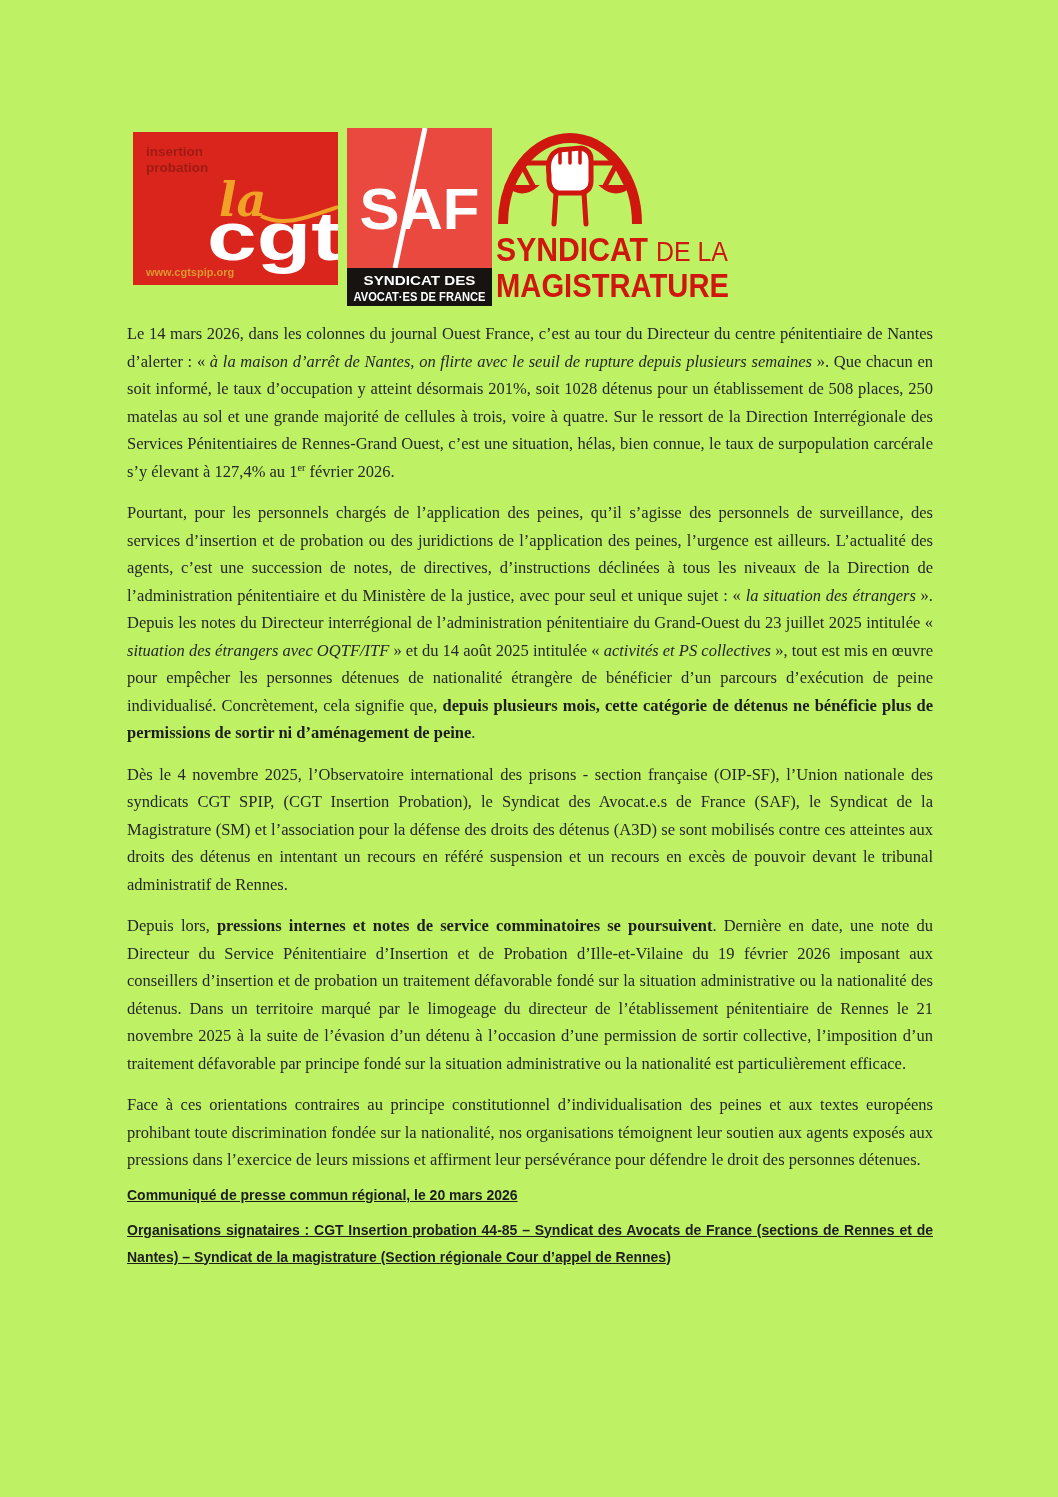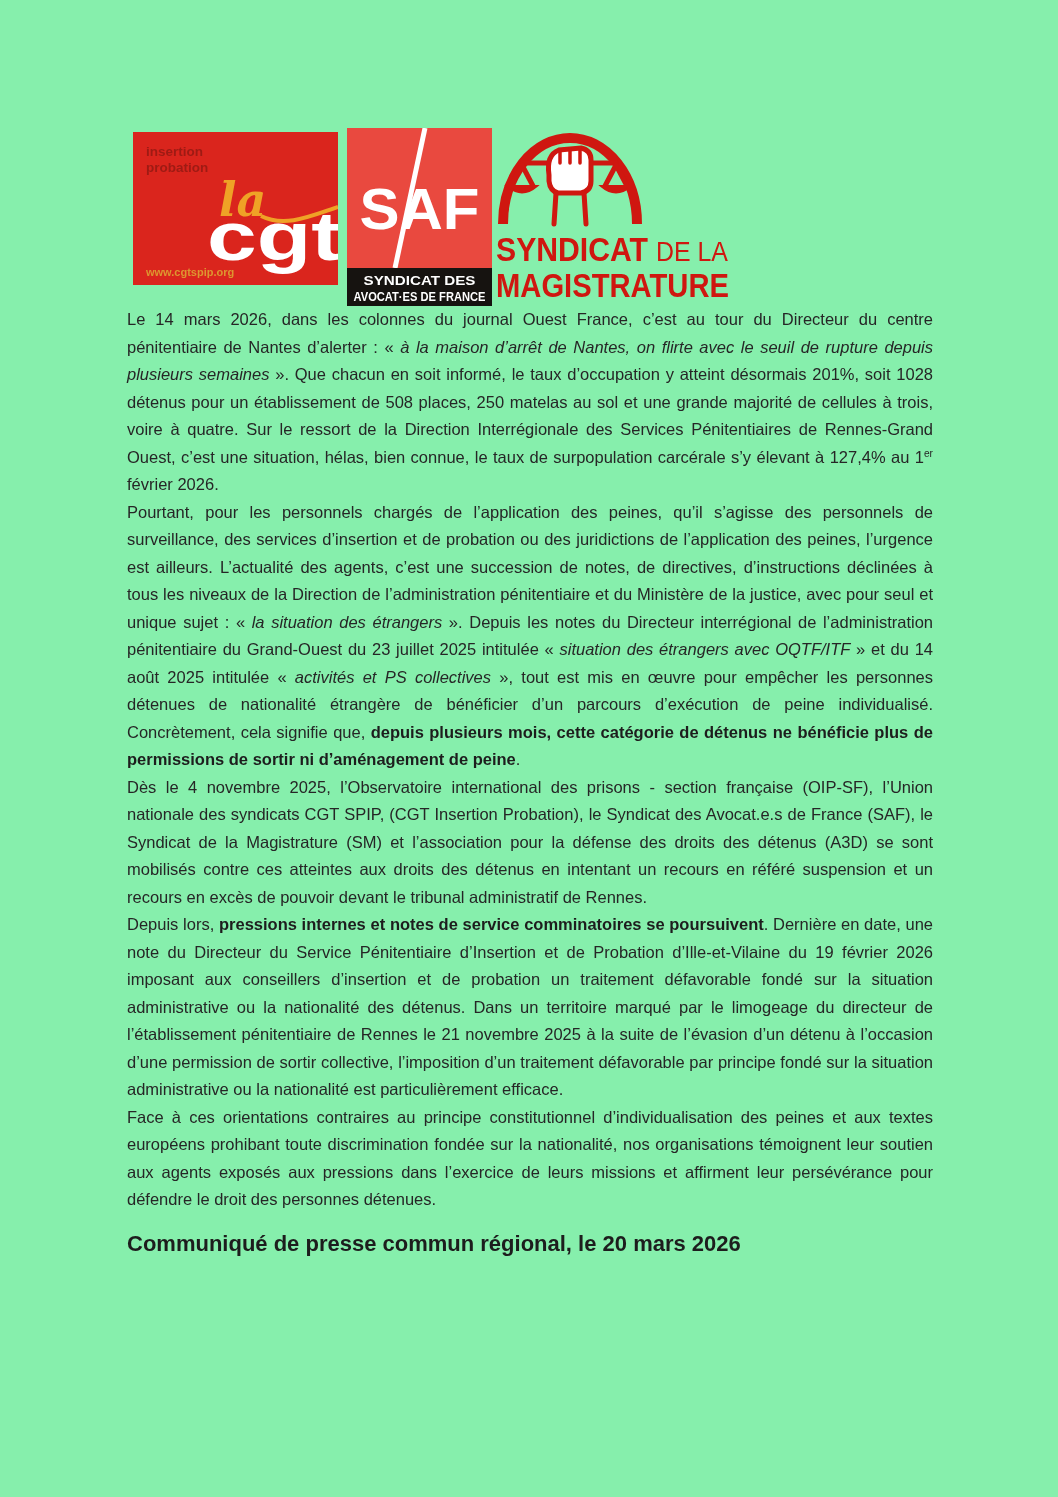--- a/index.html
+++ b/index.html
@@ -1,19 +1,19 @@
 <!DOCTYPE html>
 <html lang="fr"><head>
 <meta charset="utf-8">
 <style>
   * { margin:0; padding:0; box-sizing:border-box; }
   html,body { background:#ffffff; }
   body { font-family:"Liberation Sans", sans-serif; }
 
-  .page { width:1058px; height:1497px; position:relative; background:#86efac; margin:0 auto; overflow:hidden; }
+  .page { width:1058px; height:1497px; position:relative; background:#bef264; margin:0 auto; overflow:hidden; }
   .content { position:absolute; left:127px; top:0; width:806px; }
 
   .logos { display:flex; align-items:flex-start; padding-top:128px; margin-left:6px; }
   .logo-cgt { width:205px; height:153px; margin-top:4px; flex:none; }
   .logo-saf { width:145px; height:178px; margin-left:9px; flex:none; }
   .logo-sm  { width:250px; height:172px; margin-left:4px; margin-top:1px; flex:none; }
 
   
   .cgt-top  { font-family:"Liberation Sans",sans-serif; font-weight:700; font-size:13.5px; fill:#9e1b14; }
   .cgt-la   { font-family:"DejaVu Serif",serif; font-style:italic; font-weight:700; font-size:46px; fill:#efa226; }
@@ -23,26 +23,26 @@
   
   .saf-acronym { font-family:"Liberation Sans",sans-serif; font-weight:700; font-size:58px; fill:#ffffff; }
   .saf-band    { font-family:"Liberation Sans",sans-serif; font-weight:700; font-size:13px; fill:#ffffff; }
 
   
   .sm-strong { font-family:"Liberation Sans",sans-serif; font-weight:700; font-size:34px; fill:#cf1710; }
   .sm-light  { font-family:"Liberation Sans",sans-serif; font-weight:400; font-size:28px; fill:#cf1710; }
 
   .title { font-size:17.5px; line-height:30px; font-weight:700; color:#e8241c; text-align:justify; margin-top:13px; }
 
-  .para { font-size:16.5px; line-height:27.5px; color:#262626; text-align:justify; hyphens:none; }
+  .para { font-size:16.5px; line-height:27.5px; color:#262626; text-align:justify; margin-top:14px; hyphens:none;font-family:Liberation Serif, serif; }
   .para em { font-style:italic; }
   .para strong { font-weight:700; color:#1d1d1d; }
   .para sup { font-size:0.62em; vertical-align:super; line-height:0; }
 
-  .footer-para { font-size:22px; line-height:27px; font-weight:700; color:#1d1d1d; text-align:justify; margin-top:16px; }
+  .footer-para { font-size:14px; line-height:27px; font-weight:700; color:#1d1d1d; text-align:justify; margin-top:8px;text-decoration:underline; }
   .footer-para strong { font-weight:700; }
 </style>
 </head>
 <body>
 
 <div class="page">
   <div class="content">
 
     <header class="logos">
 
@@ -84,15 +84,16 @@
     </header>
 
 
     <p class="para"><span>Le 14 mars 2026, dans les colonnes du journal Ouest France, c’est au tour du Directeur du centre pénitentiaire de Nantes d’alerter : « </span><em>à la maison d’arrêt de Nantes, on flirte avec le seuil de rupture depuis plusieurs semaines</em><span> ». Que chacun en soit informé, le taux d’occupation y atteint désormais 201%, soit 1028 détenus pour un établissement de 508 places, 250 matelas au sol et une grande majorité de cellules à trois, voire à quatre. Sur le ressort de la Direction Interrégionale des Services Pénitentiaires de Rennes-Grand Ouest, c’est une situation, hélas, bien connue, le taux de surpopulation carcérale s’y élevant à 127,4% au 1</span><sup>er</sup><span> février 2026.</span></p>
     <p class="para"><span>Pourtant, pour les personnels chargés de l’application des peines, qu’il s’agisse des personnels de surveillance, des services d’insertion et de probation ou des juridictions de l’application des peines, l’urgence est ailleurs. L’actualité des agents, c’est une succession de notes, de directives, d’instructions déclinées à tous les niveaux de la Direction de l’administration pénitentiaire et du Ministère de la justice, avec pour seul et unique sujet : « </span><em>la situation des étrangers</em><span> ». Depuis les notes du Directeur interrégional de l’administration pénitentiaire du Grand-Ouest du 23 juillet 2025 intitulée « </span><em>situation des étrangers avec OQTF/ITF</em><span> » et du 14 août 2025 intitulée « </span><em>activités et PS collectives</em><span> », tout est mis en œuvre pour empêcher les personnes détenues de nationalité étrangère de bénéficier d’un parcours d’exécution de peine individualisé. Concrètement, cela signifie que, </span><strong>depuis plusieurs mois, cette catégorie de détenus ne bénéficie plus de permissions de sortir ni d’aménagement de peine</strong><span>.</span></p>
     <p class="para"><span>Dès le 4 novembre 2025, l’Observatoire international des prisons - section française (OIP-SF), l’Union nationale des syndicats CGT SPIP, (CGT Insertion Probation), le Syndicat des Avocat.e.s de France (SAF), le Syndicat de la Magistrature (SM) et l’association pour la défense des droits des détenus (A3D) se sont mobilisés contre ces atteintes aux droits des détenus en intentant un recours en référé suspension et un recours en excès de pouvoir devant le tribunal administratif de Rennes.</span></p>
     <p class="para"><span>Depuis lors, </span><strong>pressions internes et notes de service comminatoires se poursuivent</strong><span>. Dernière en date, une note du Directeur du Service Pénitentiaire d’Insertion et de Probation d’Ille-et-Vilaine du 19 février 2026 imposant aux conseillers d’insertion et de probation un traitement défavorable fondé sur la situation administrative ou la nationalité des détenus. Dans un territoire marqué par le limogeage du directeur de l’établissement pénitentiaire de Rennes le 21 novembre 2025 à la suite de l’évasion d’un détenu à l’occasion d’une permission de sortir collective, l’imposition d’un traitement défavorable par principe fondé sur la situation administrative ou la nationalité est particulièrement efficace.</span></p>
     <p class="para"><span>Face à ces orientations contraires au principe constitutionnel d’individualisation des peines et aux textes européens prohibant toute discrimination fondée sur la nationalité, nos organisations témoignent leur soutien aux agents exposés aux pressions dans l’exercice de leurs missions et affirment leur persévérance pour défendre le droit des personnes détenues.</span></p>
 
     <p class="footer-para"><strong>Communiqué de presse commun régional, le 20 mars 2026</strong></p>
+    <p class="footer-para"><strong>Organisations signataires : CGT Insertion probation 44-85 – Syndicat des Avocats de France (sections de Rennes et de Nantes) – Syndicat de la magistrature (Section régionale Cour d’appel de Rennes)</strong></p>
 
   </div>
 </div>
 
 </body></html>

